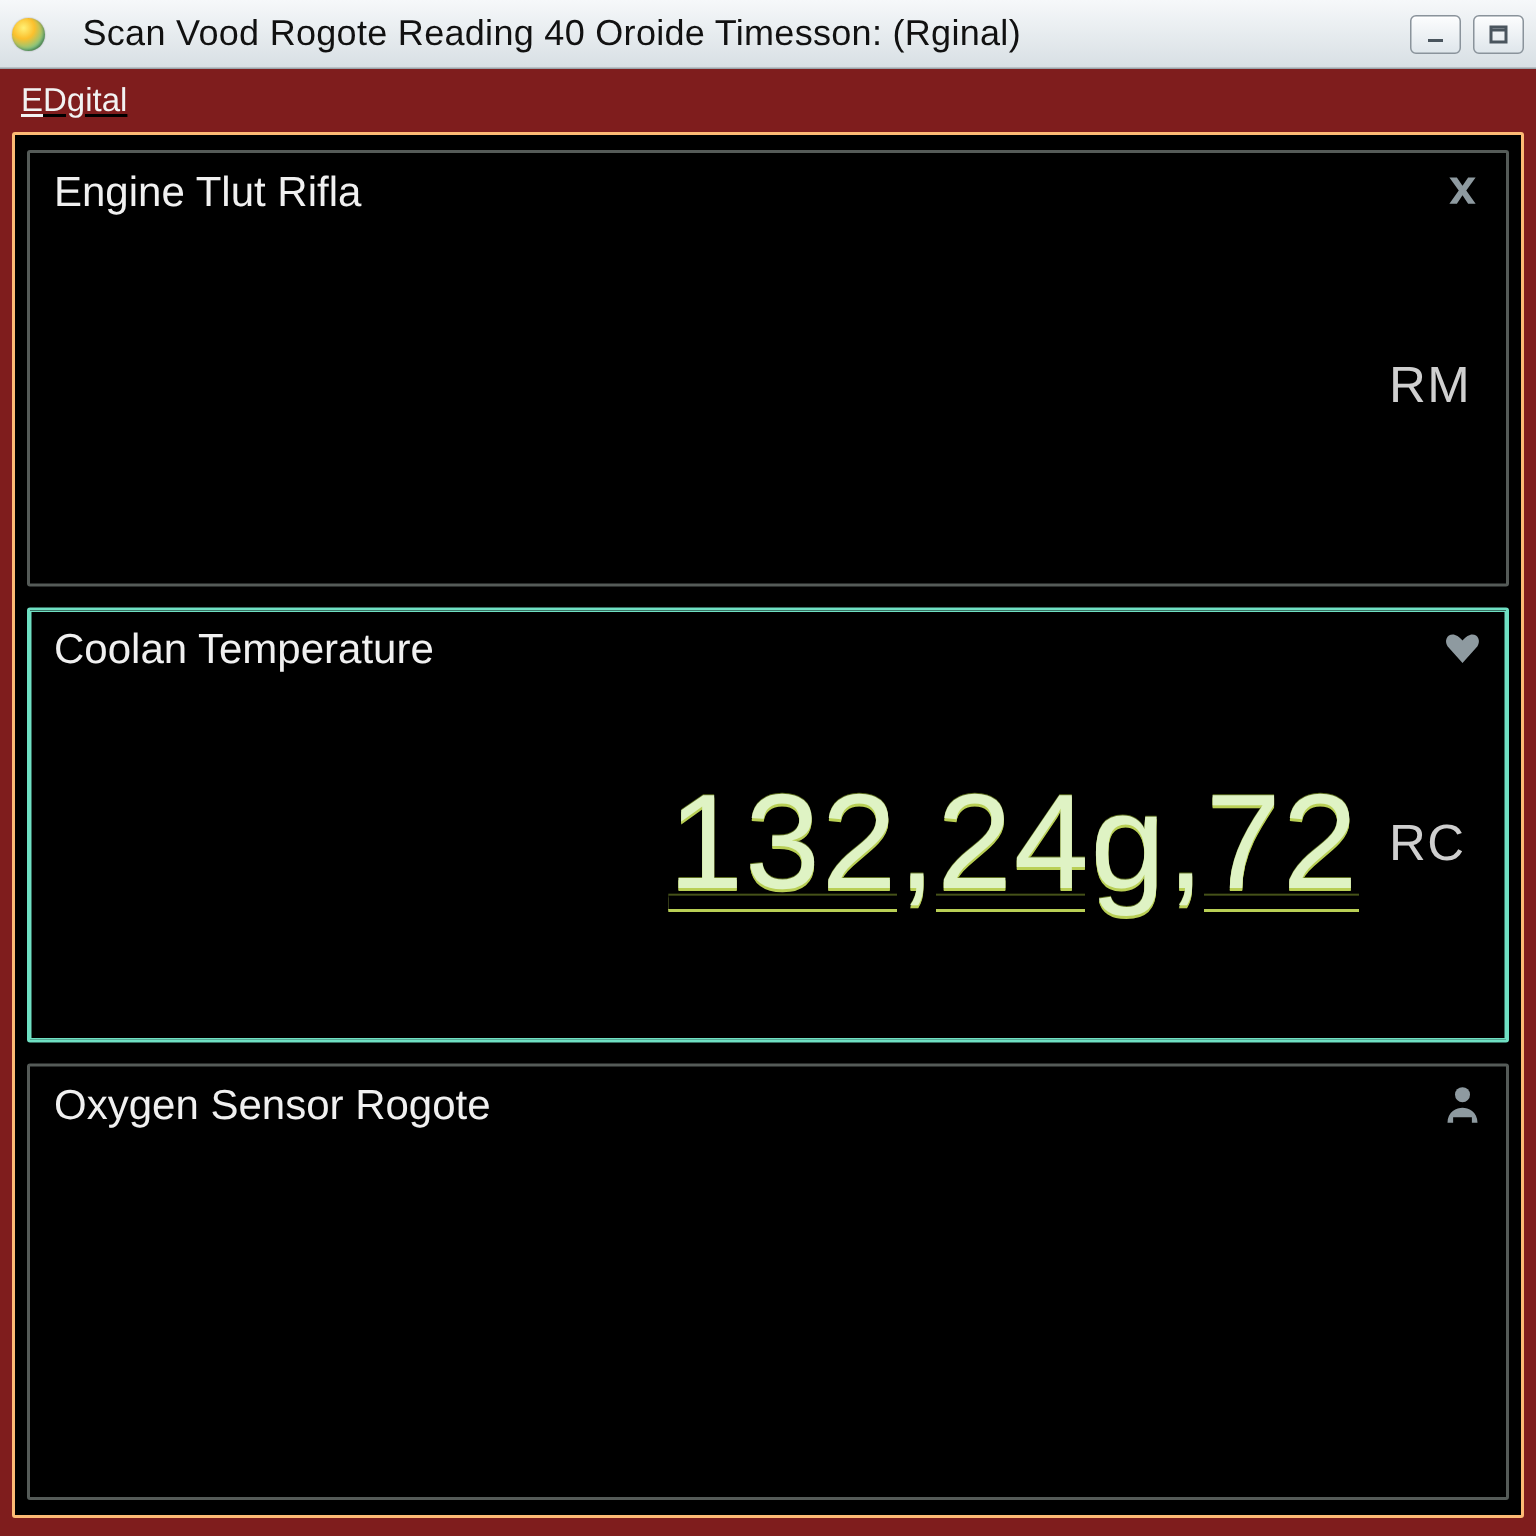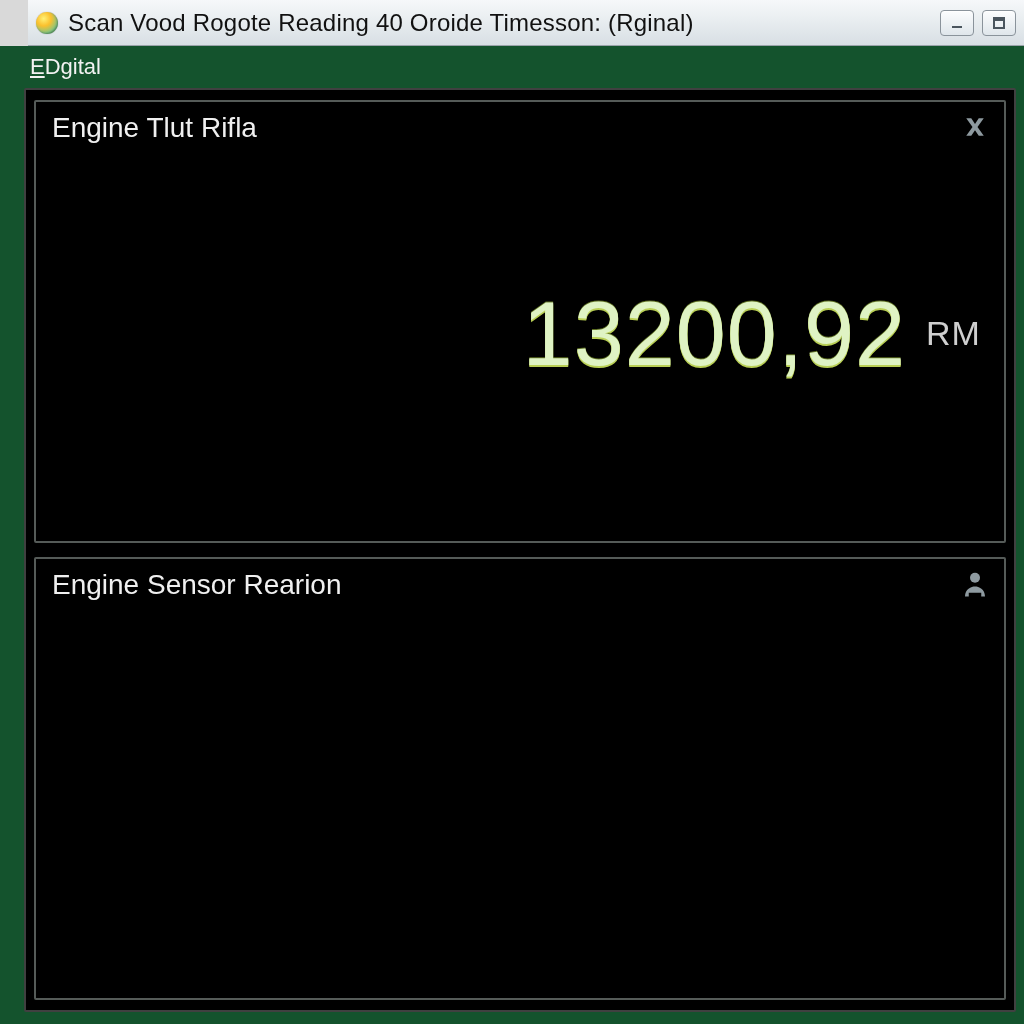--- a/index.html
+++ b/index.html
@@ -6,22 +6,21 @@
   html, body { width: 1024px; height: 1024px; overflow: hidden; font-family: "Segoe UI", Tahoma, sans-serif; }
   body { background: #d9d9d9; }
 
   
   .titlebar {
     height: 46px;
     background: linear-gradient(to bottom, #f6f8fa 0%, #e7ecef 50%, #d8dfe4 100%);
     border-bottom: 1px solid #9aa3aa;
     display: flex; align-items: center;
     padding: 0 8px;
-    gap: 10px;
-    margin-left: 28px;
+    gap: 25px;
   }
   .app-icon {
     width: 22px; height: 22px; border-radius: 50%;
     background: radial-gradient(circle at 35% 30%, #fff176 0%, #fbc02d 35%, #81c784 70%, #388e3c 100%);
     box-shadow: inset -1px -1px 2px rgba(0,0,0,.3), 0 0 1px rgba(0,0,0,.4);
     flex: none;
   }
   .titlebar .title { font-size: 24px; color: #111; letter-spacing: .2px; white-space: nowrap; overflow: hidden; text-overflow: ellipsis; flex: 1; }
   .win-controls { display: flex; gap: 8px; flex: none; }
   .win-btn {
@@ -30,34 +29,35 @@
     background: linear-gradient(to bottom, #fcfdfe, #dfe6eb);
     display: flex; align-items: center; justify-content: center;
     color: #4a555e;
     box-shadow: inset 0 1px 0 #fff;
   }
   .win-btn svg { width: 14px; height: 14px; }
 
   
   .outer-frame {
     height: calc(1024px - 46px);
-    background: #14532d;
-    padding: 0 8px 12px 24px;
+    background: #7f1d1d;
+    padding: 0 8px 12px 8px;
+    text-decoration: underline;
   }
   .menu-strip {
     height: 42px;
     display: flex; align-items: center;
     color: #f2f2f2; font-size: 22px; font-weight: 400;
     padding-left: 6px;
   }
 
   
   .viewport {
     background: #000;
-    border: 2px solid #404040;
+    border: 2px solid #fdba74;
     border-radius: 2px;
     height: calc(100% - 42px);
     padding: 10px 8px;
     display: flex; flex-direction: column; gap: 14px;
   }
 
   .gauge {
     flex: 1;
     border: 2px solid #555b58;
     border-radius: 2px;
@@ -138,29 +138,42 @@
     <div class="gauge">
       <div class="gauge-header">
         <div class="gauge-label">Engine Tlut Rifla</div>
         <div class="gauge-icon">
           <svg viewBox="0 0 24 24" fill="currentColor">
               <path d="M5 5 L10 12 L5 19 L9 19 L12 14.5 L15 19 L19 19 L14 12 L19 5 L15 5 L12 9.5 L9 5 Z"></path>
             </svg>
         </div>
       </div>
       <div class="gauge-value-row">
-        <div class="gauge-value">13200,92</div>
         <div class="gauge-unit">RM</div>
       </div>
     </div>
 
+    <div class="gauge selected">
+      <div class="gauge-header">
+        <div class="gauge-label">Coolan Temperature</div>
+        <div class="gauge-icon">
+          <svg viewBox="0 0 24 24" fill="currentColor">
+              <path d="M12 20 L4 11 C2 8 4 4 8 5 C10 5.5 11 7 12 8 C13 7 14 5.5 16 5 C20 4 22 8 20 11 Z"></path>
+            </svg>
+        </div>
+      </div>
+      <div class="gauge-value-row">
+        <div class="gauge-value">132,24g,72</div>
+        <div class="gauge-unit">RC</div>
+      </div>
+    </div>
 
     <div class="gauge">
       <div class="gauge-header">
-        <div class="gauge-label">Engine Sensor Rearion</div>
+        <div class="gauge-label">Oxygen Sensor Rogote</div>
         <div class="gauge-icon">
           <svg viewBox="0 0 24 24" fill="currentColor">
               <circle cx="12" cy="7" r="4"></circle>
               <path d="M4 22 C4 16 9 14 12 14 C15 14 20 16 20 22 L17 22 L17 19 L7 19 L7 22 Z"></path>
             </svg>
         </div>
       </div>
     </div>
 
   </div>

